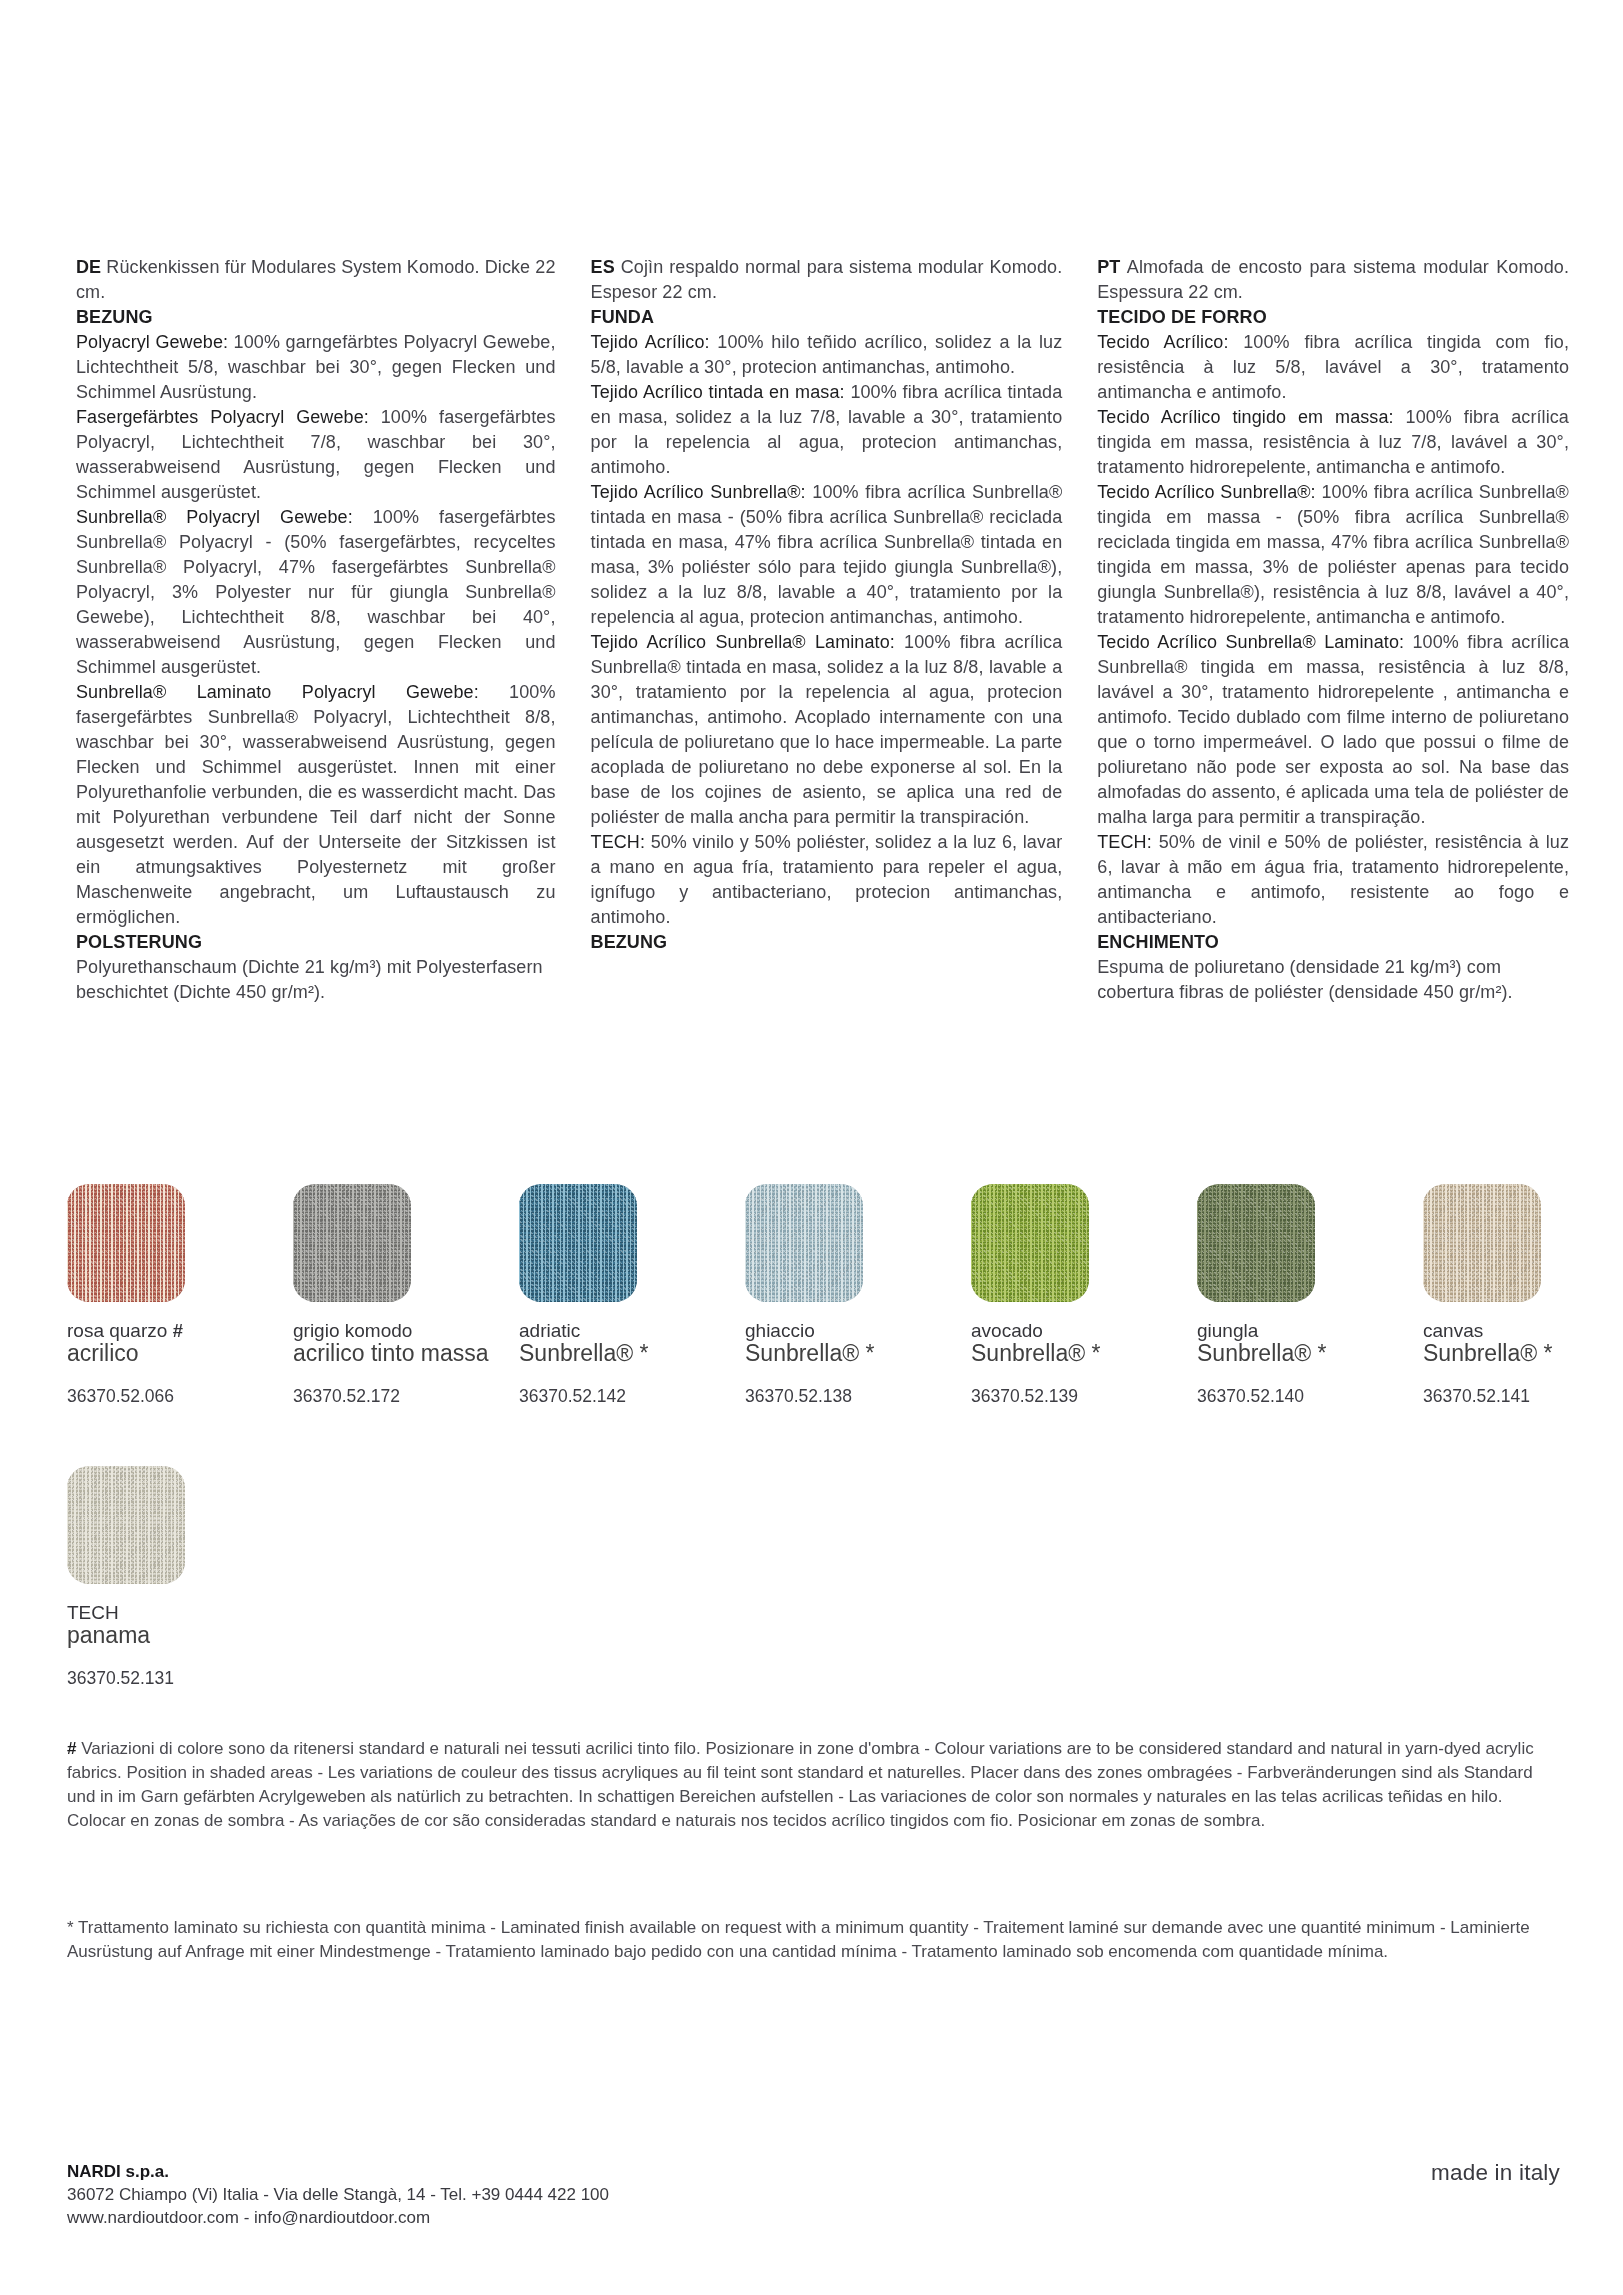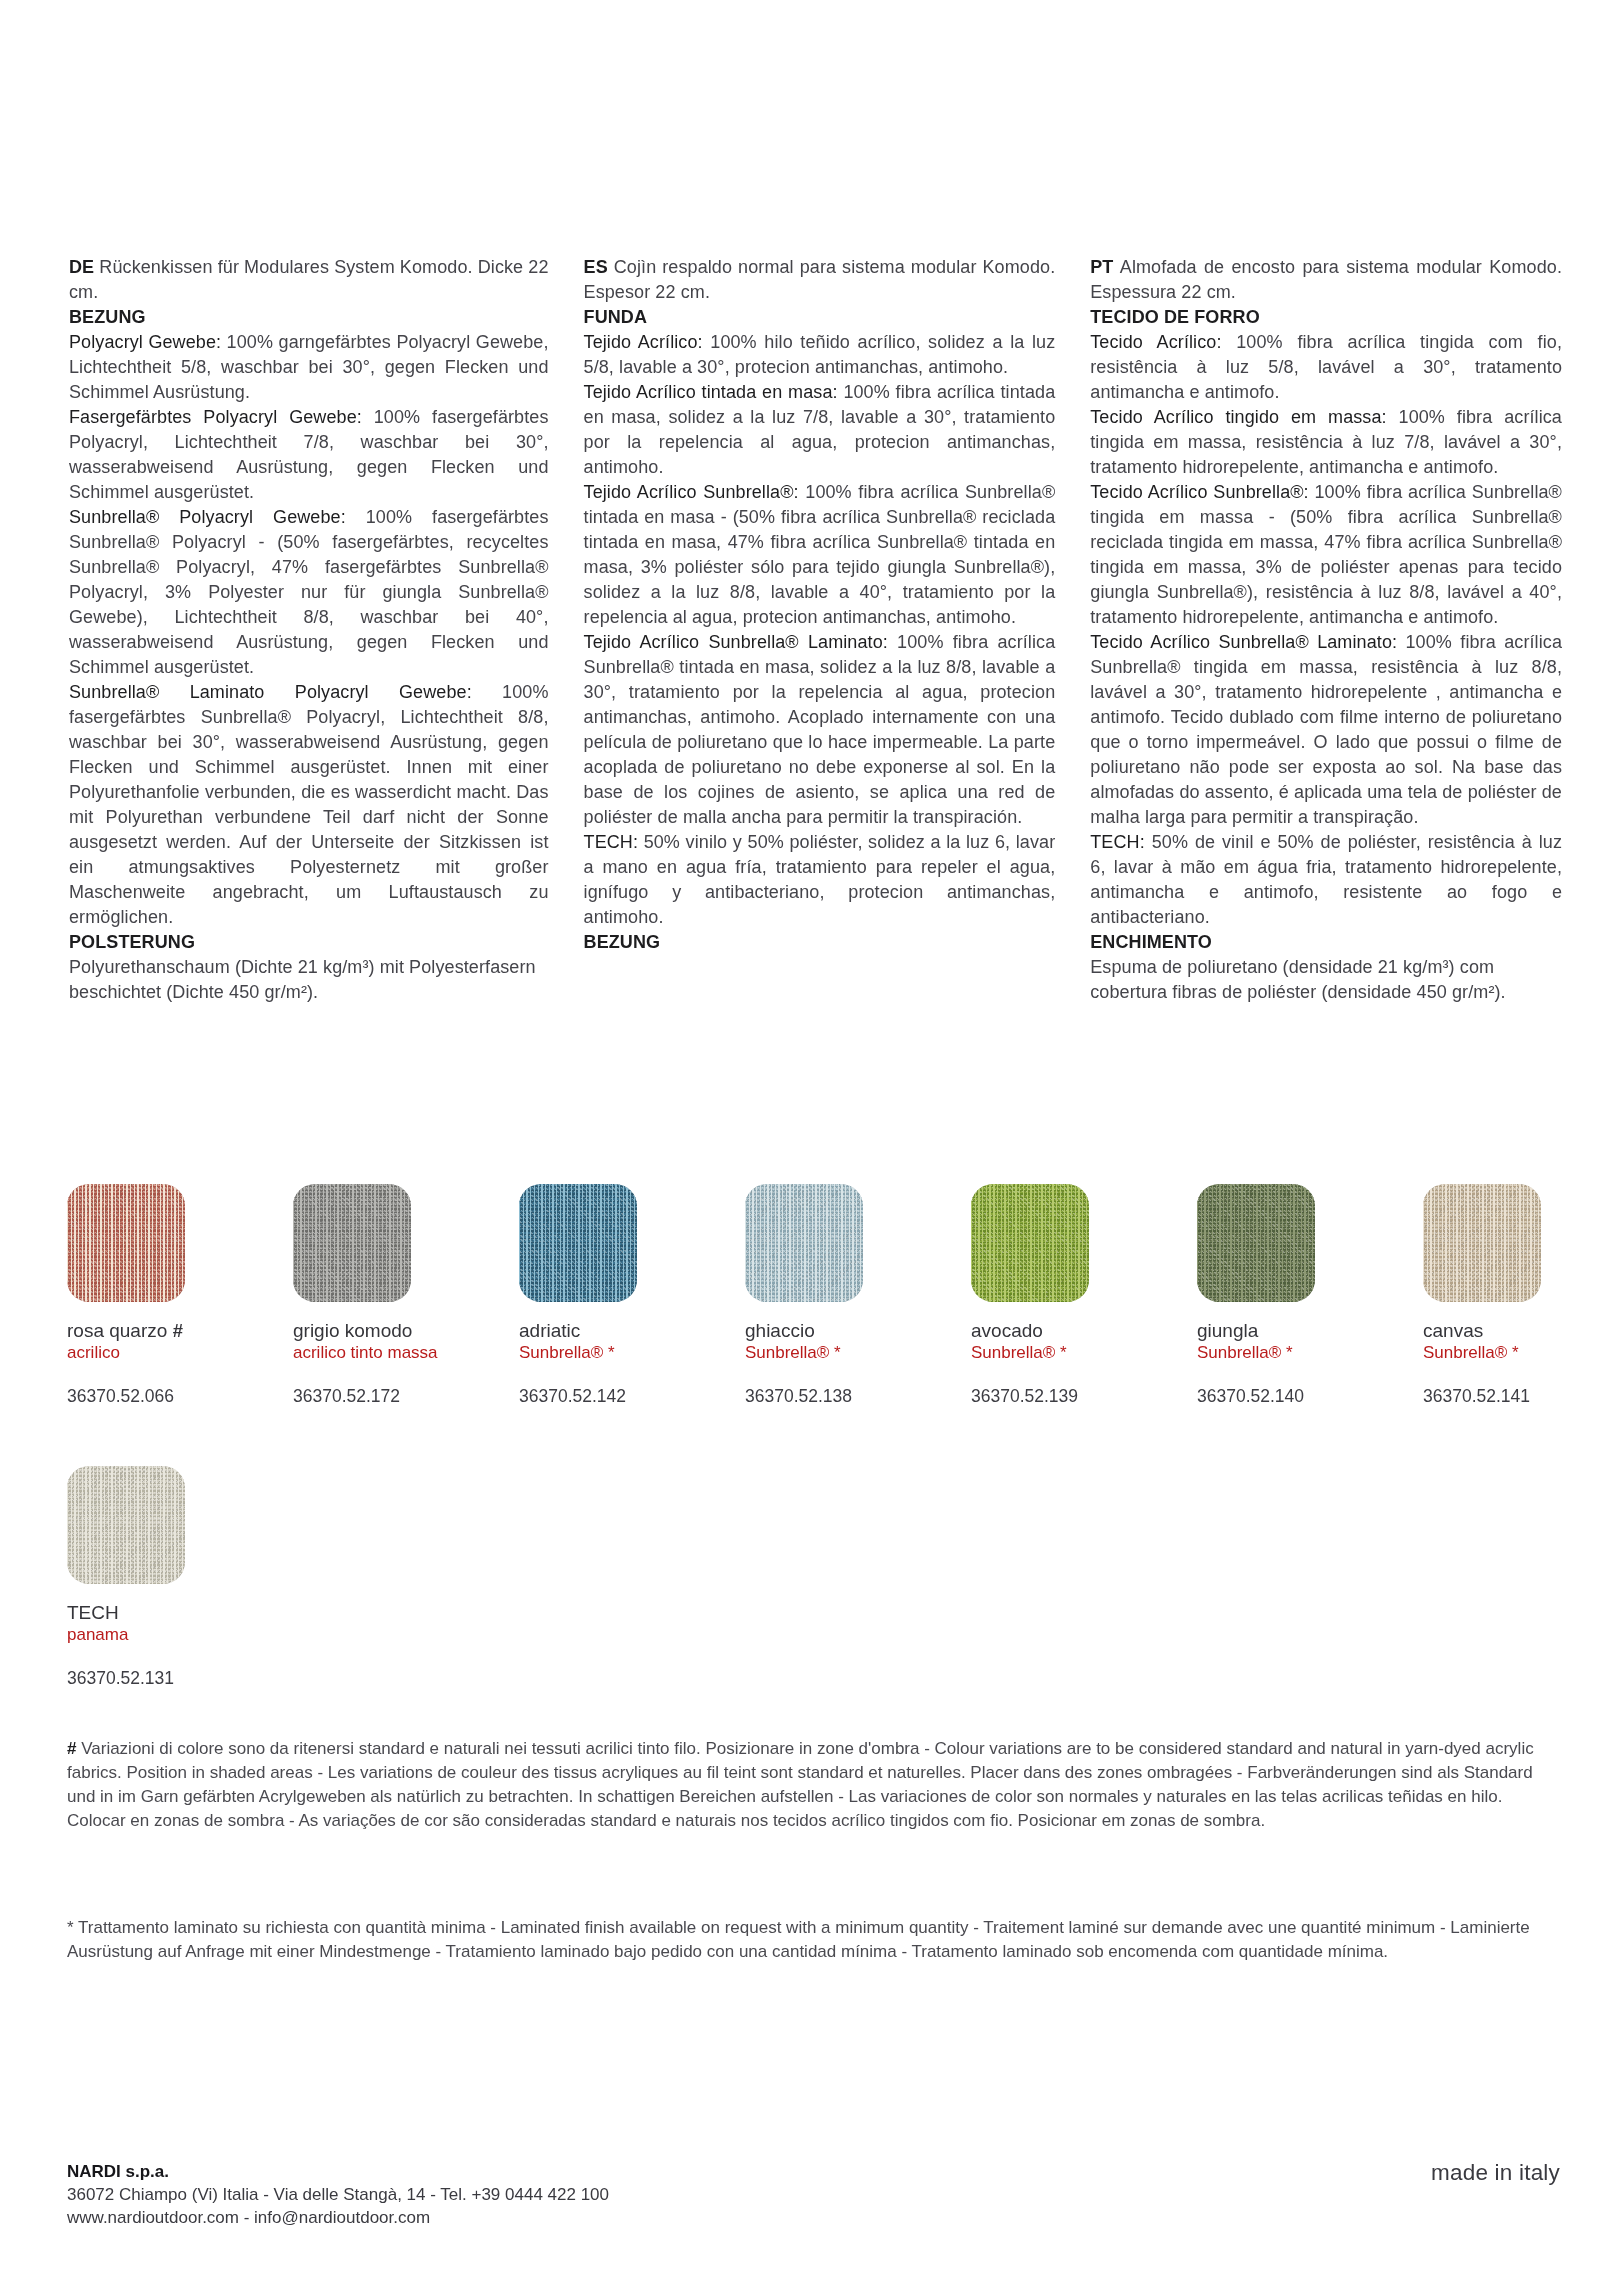--- a/index.html
+++ b/index.html
@@ -9,21 +9,21 @@
     font-family:"Liberation Sans", sans-serif;
     color:#3c3c3c;
     position:relative;
     overflow:hidden;
   }
   .page { position:absolute; inset:0; }
 
   
   .lang-cols {
     position:absolute;
-    left:69px; top:255px;
+    left:76px; top:255px;
     width:1493px;
     display:flex;
     gap:35px;
   }
   .lang-col { width:492px; }
   .lang-col.es, .lang-col.pt { width:484px; }
   .lang-col p {
     font-size:18px;
     line-height:25px;
     text-align:justify;
@@ -56,23 +56,23 @@
   }
   .swatch-name {
     margin-top:17.5px;
     font-size:19px;
     line-height:22.5px;
     color:#35353a;
     white-space:nowrap;
   }
   .swatch-name .mark { font-weight:700; font-size:18.4px; }
   .swatch-sub {
-    font-size:17px;
+    font-size:23px;
     line-height:22px;
-    color:#b91c1c;
+    color:#404040;
     white-space:nowrap;
   }
   .swatch-code {
     margin-top:22px;
     font-size:17.5px;
     color:#3d3d43;
     white-space:nowrap;
   }
 
   

